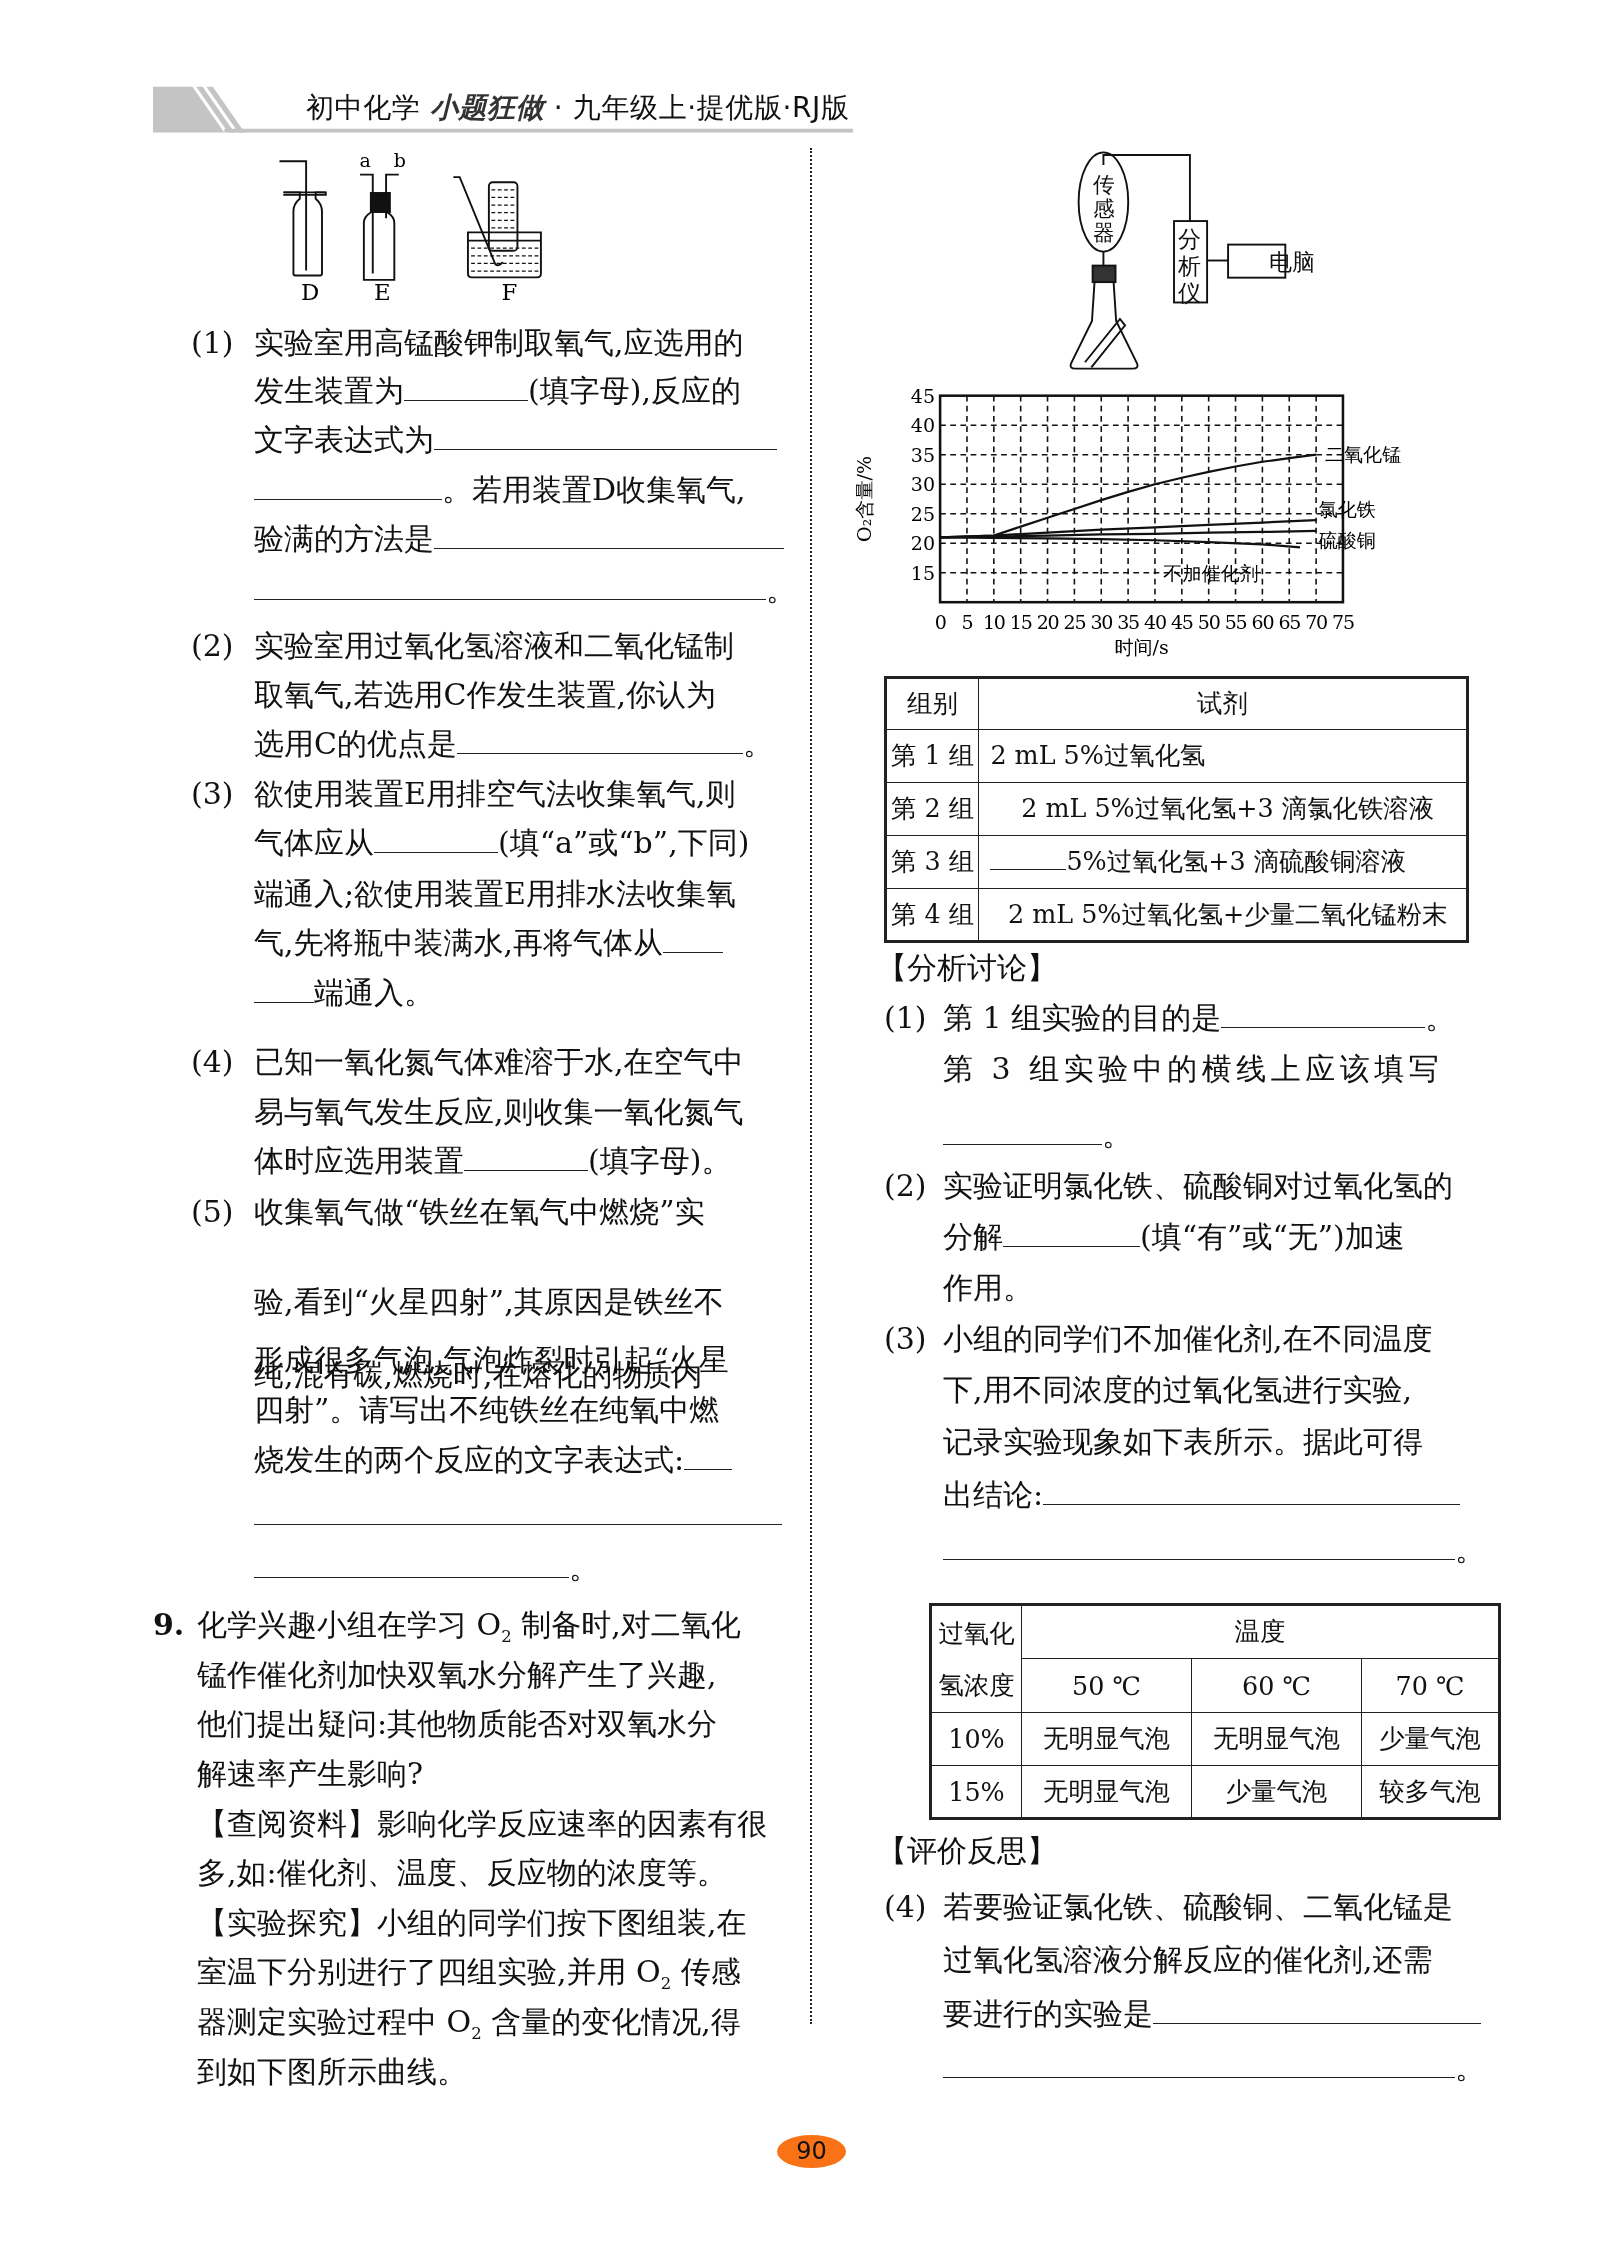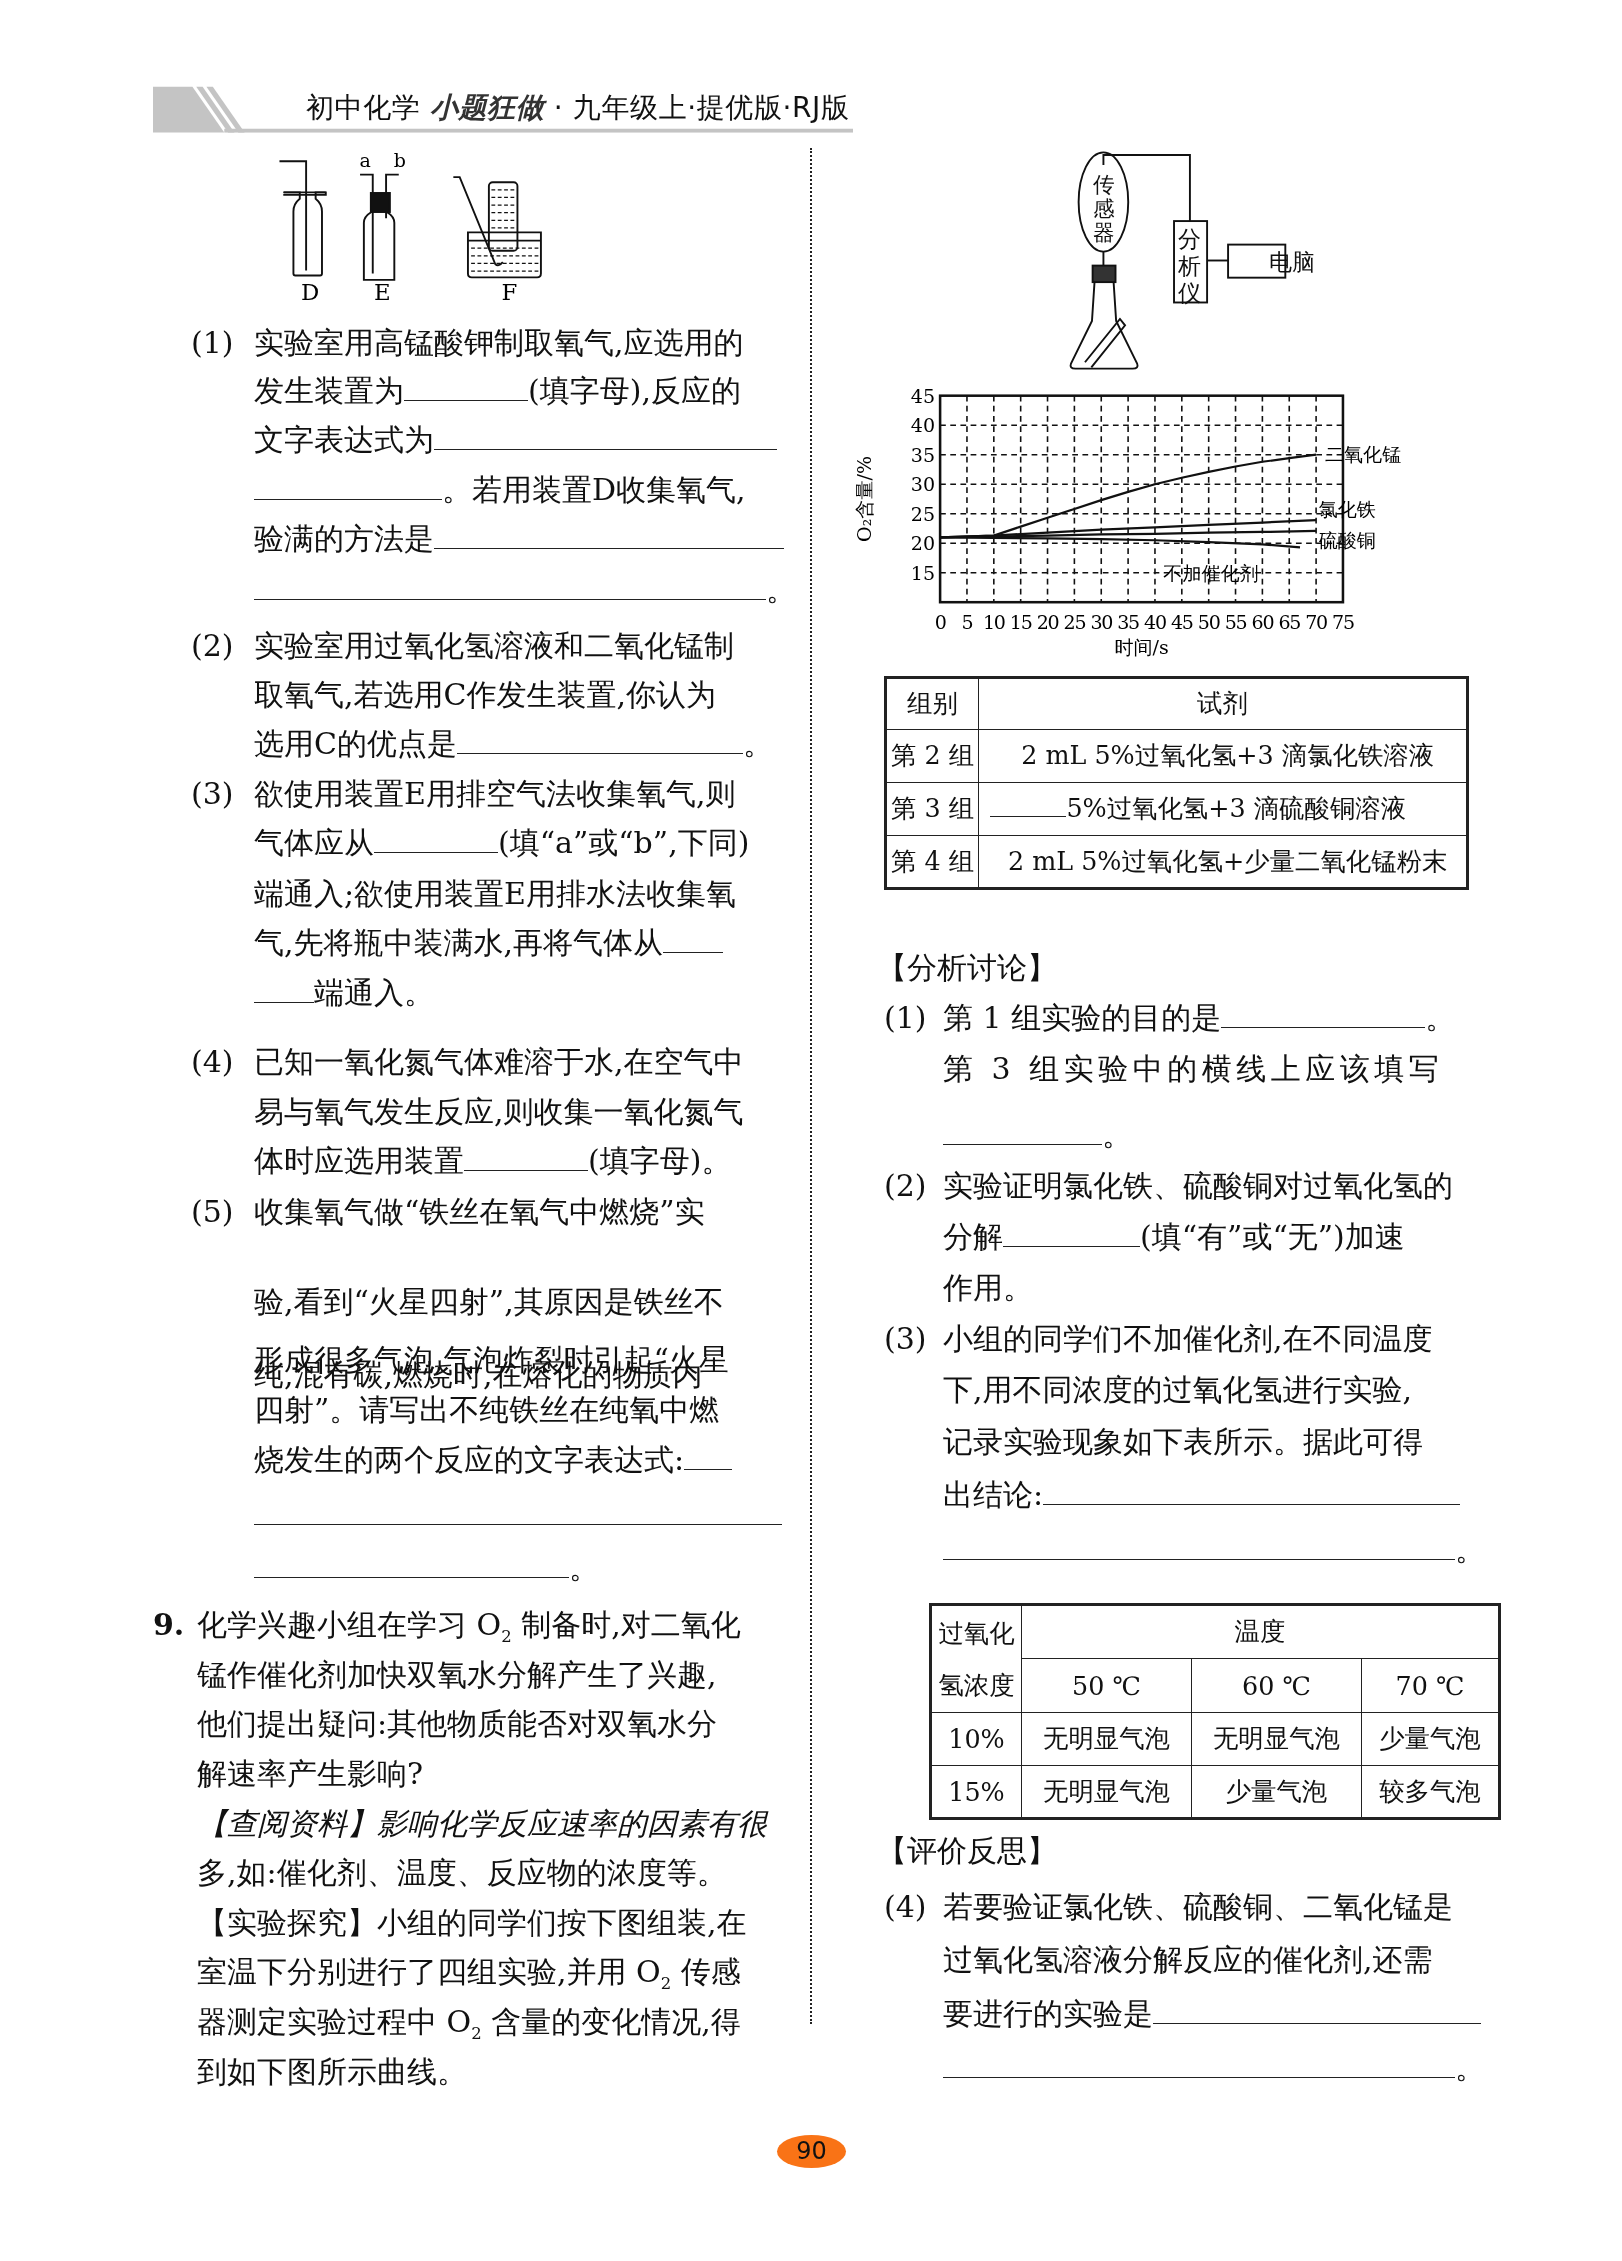--- a/index.html
+++ b/index.html
@@ -120,21 +120,21 @@
   <span class="line" style="left:254px;top:1496px;"><span class="blank" style="width:528px"></span></span>
   <span class="line" style="left:254px;top:1549px;"><span class="blank" style="width:315px"></span><span>。</span></span>
 </div>
 
 <div>
   <span class="num bold" style="left:153px;top:1606px;">9.</span>
   <span class="line" style="left:197px;top:1606px;"><span>化学兴趣小组在学习 O</span><sub>2</sub><span> 制备时,对二氧化</span></span>
   <span class="line" style="left:197px;top:1656px;">锰作催化剂加快双氧水分解产生了兴趣,</span>
   <span class="line" style="left:197px;top:1705px;">他们提出疑问:其他物质能否对双氧水分</span>
   <span class="line" style="left:197px;top:1755px;">解速率产生影响?</span>
-  <span class="line" style="left:197px;top:1805px;font-style:italic;">【查阅资料】影响化学反应速率的因素有很</span>
+  <span class="line" style="left:197px;top:1805px;">【查阅资料】影响化学反应速率的因素有很</span>
   <span class="line" style="left:197px;top:1854px;">多,如:催化剂、温度、反应物的浓度等。</span>
   <span class="line" style="left:197px;top:1904px;">【实验探究】小组的同学们按下图组装,在</span>
   <span class="line" style="left:197px;top:1953px;"><span>室温下分别进行了四组实验,并用 O</span><sub>2</sub><span> 传感</span></span>
   <span class="line" style="left:197px;top:2003px;"><span>器测定实验过程中 O</span><sub>2</sub><span> 含量的变化情况,得</span></span>
   <span class="line" style="left:197px;top:2053px;">到如下图所示曲线。</span>
 </div>
 
 <div id="divider" class="abs"></div>
 
 <svg class="abs" style="left:1050px;top:146px;" width="318" height="229" viewBox="0 0 500 360">
@@ -222,20 +222,24 @@
     <text x="499.37333333333333" y="332.6428571428571" font-size="30" font-family="DejaVu Serif,serif">不加催化剂</text>
   </svg>
 
 <table class="t" style="left:884px;top:676px;width:585px;">
   <tbody>
       <tr style="height:52px;">
     <td style="width:89px;">组别</td>
     <td>试剂</td>
   </tr>
   <tr style="height:53px;">
+    <td>第 1 组</td>
+    <td style="text-align:left;padding-left:11.4px;">2 mL 5%过氧化氢</td>
+  </tr>
+  <tr style="height:53px;">
     <td>第 2 组</td>
     <td style="text-align:center;padding-left:11.4px;">2 mL 5%过氧化氢+3 滴氯化铁溶液</td>
   </tr>
   <tr style="height:53px;">
     <td>第 3 组</td>
     <td style="text-align:left;padding-left:11.4px;"><span class="blank" style="width:76px;height:19px;"></span><span>5%过氧化氢+3 滴硫酸铜溶液</span></td>
   </tr>
   <tr style="height:53px;">
     <td>第 4 组</td>
     <td style="text-align:center;padding-left:11.4px;">2 mL 5%过氧化氢+少量二氧化锰粉末</td>

